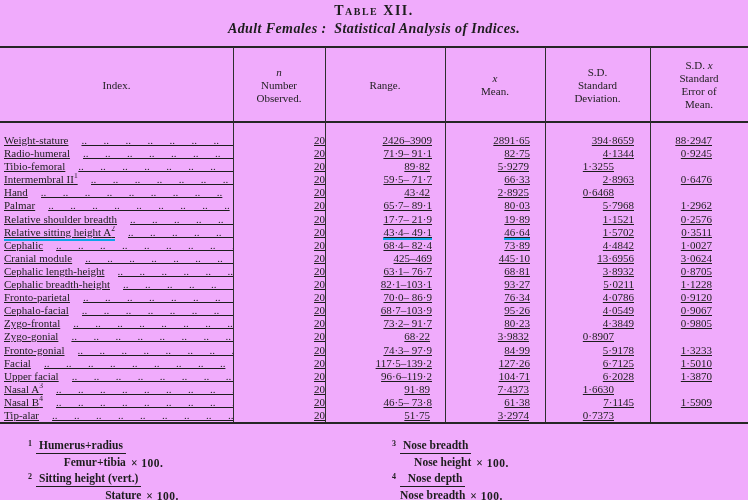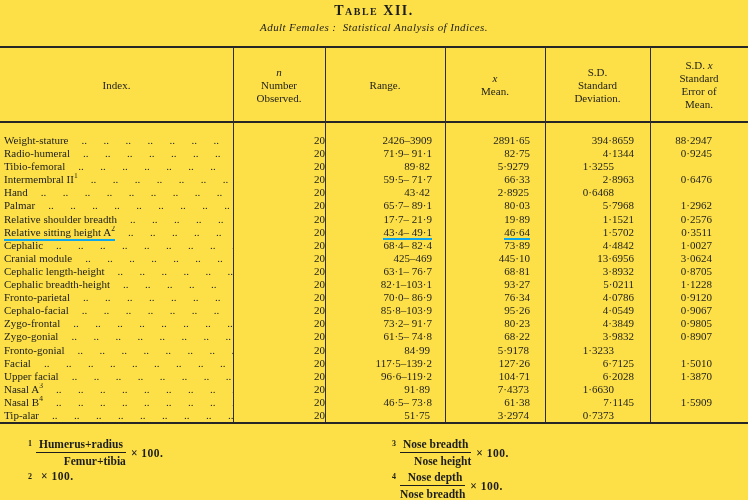--- a/index.html
+++ b/index.html
@@ -1,59 +1,59 @@
 <!DOCTYPE html>
 <html><head>
 <meta charset="utf-8">
 <style>
   * { margin:0; padding:0; box-sizing:border-box; }
   html,body { background:#ffffff; }
   body { font-family:"Liberation Serif","DejaVu Serif",serif; color:#1d1d1d; }
-  .page { position:relative; width:748px; height:500px; background:#fde047; overflow:hidden; }
+  .page { position:relative; width:748px; height:500px; background:#f0abfc; overflow:hidden; }
 
   .title { position:absolute; top:3px; left:0; width:100%; text-align:center;
            font-variant:small-caps; font-size:14px; letter-spacing:1.5px; font-weight:600; }
   .subtitle { position:absolute; top:21px; left:0; width:100%; text-align:center;
-              font-style:italic; font-weight:400; font-size:11px; letter-spacing:0.4px; white-space:pre; }
+              font-style:italic; font-weight:700; font-size:14px; letter-spacing:0.4px; white-space:pre; }
 
   .hrule { position:absolute; left:0; width:748px; background:#262626; }
   .rule-top { top:46px; height:2.4px; }
   .rule-mid { top:121px; height:1.6px; }
   .rule-bot { top:422px; height:1.8px; }
 
   .vline { position:absolute; top:47px; height:375px; width:1.4px; background:#2e2e2e; }
 
   .thead { position:absolute; top:49px; left:0; width:748px; height:72px;
            display:grid; grid-template-columns:233px 92px 120px 100px 105px 98px;
            align-items:center; font-size:11px; line-height:13px; text-align:center; }
   .thead .hc { padding:0 4px; }
   .ital { font-style:italic; }
 
   .tbody { position:absolute; top:123px; left:0; width:748px; }
   .row { display:grid; grid-template-columns:233px 92px 120px 100px 105px 98px;
-         height:13.1px; font-size:11px; line-height:13px; align-items:baseline; }
+         height:13.1px; font-size:11px; line-height:13px; align-items:baseline;text-decoration:underline; }
   .row:first-child { margin-top:11px; }
   .c-index { display:flex; align-items:baseline; padding-left:4px; overflow:hidden; }
   .lbl { white-space:pre; }
   .lbl sup, .c-index sup { font-size:7.5px; vertical-align:super; line-height:0; }
   .leader { flex:1 1 0; min-width:0; overflow:hidden; white-space:pre; margin-left:13px; color:#242424; }
   .c-n { text-align:right; }
   .c-range { text-align:right; padding-right:13px; white-space:pre; }
   .c-mean { text-align:right; padding-right:15px; white-space:pre; }
   .c-sd { text-align:right; padding-right:16px; white-space:pre; }
   .c-sde { text-align:right; padding-right:36px; white-space:pre; }
   .redline { border-bottom:2px solid #0ea5e9; }
 
   .footnotes { position:absolute; top:434px; left:0; width:748px; font-size:11.5px; font-weight:600; }
   .fn { position:absolute; display:flex; align-items:center; }
   .fn sup { font-size:8px; align-self:flex-start; margin:2px 4px 0 0; font-weight:700; }
   .frac { display:inline-block; text-align:right; line-height:14px; }
   .frac .fnum { display:block; border-bottom:1.6px solid #1d1d1d; padding:0 3px 1px 3px; }
   .frac .fden { display:block; padding-top:1px; }
-  .times { margin-left:5px; letter-spacing:0.5px; }
+  .times { margin-left:5px; letter-spacing:0.5px;margin-top:20px; }
   .fn-1 { left:28px;  top:3px; }
   .fn-2 { left:28px;  top:36px; }
   .fn-3 { left:392px; top:3px; }
   .fn-4 { left:392px; top:36px; }
 </style>
 </head>
 <body>
 
 <div class="page">
 
@@ -241,21 +241,21 @@
         <div class="c-mean"><span>76·34</span></div>
         <div class="c-sd"><span>4·0786</span></div>
         <div class="c-sde"><span>0·9120</span></div>
       </div>
       <div class="row">
         <div class="c-index">
           <span class="lbl">Cephalo-facial</span>
           <span class="leader">..      ..      ..      ..      ..      ..      ..      ..      ..</span>
         </div>
         <div class="c-n"><span>20</span></div>
-        <div class="c-range"><span>85·8–103·9</span></div>
+        <div class="c-range"><span>68·7–103·9</span></div>
         <div class="c-mean"><span>95·26</span></div>
         <div class="c-sd"><span>4·0549</span></div>
         <div class="c-sde"><span>0·9067</span></div>
       </div>
       <div class="row">
         <div class="c-index">
           <span class="lbl">Zygo-frontal</span>
           <span class="leader">..      ..      ..      ..      ..      ..      ..      ..      ..</span>
         </div>
         <div class="c-n"><span>20</span></div>
@@ -263,31 +263,31 @@
         <div class="c-mean"><span>80·23</span></div>
         <div class="c-sd"><span>4·3849</span></div>
         <div class="c-sde"><span>0·9805</span></div>
       </div>
       <div class="row">
         <div class="c-index">
           <span class="lbl">Zygo-gonial</span>
           <span class="leader">..      ..      ..      ..      ..      ..      ..      ..      ..</span>
         </div>
         <div class="c-n"><span>20</span></div>
-        <div class="c-range"><span>61·5– 74·8</span></div>
         <div class="c-mean"><span>68·22</span></div>
         <div class="c-sd"><span>3·9832</span></div>
         <div class="c-sde"><span>0·8907</span></div>
       </div>
       <div class="row">
         <div class="c-index">
           <span class="lbl">Fronto-gonial</span>
           <span class="leader">..      ..      ..      ..      ..      ..      ..      ..      ..</span>
         </div>
         <div class="c-n"><span>20</span></div>
+        <div class="c-range"><span>74·3– 97·9</span></div>
         <div class="c-mean"><span>84·99</span></div>
         <div class="c-sd"><span>5·9178</span></div>
         <div class="c-sde"><span>1·3233</span></div>
       </div>
       <div class="row">
         <div class="c-index">
           <span class="lbl">Facial</span>
           <span class="leader">..      ..      ..      ..      ..      ..      ..      ..      ..</span>
         </div>
         <div class="c-n"><span>20</span></div>
@@ -344,20 +344,24 @@
     <div class="fn fn-1">
       <sup>1</sup>
       <span class="frac">
         <span class="fnum">Humerus+radius</span>
         <span class="fden">Femur+tibia</span>
       </span>
       <span class="times">× 100.</span>
     </div>
     <div class="fn fn-2">
       <sup>2</sup>
+      <span class="frac">
+        <span class="fnum">Sitting height (vert.)</span>
+        <span class="fden">Stature</span>
+      </span>
       <span class="times">× 100.</span>
     </div>
     <div class="fn fn-3">
       <sup>3</sup>
       <span class="frac">
         <span class="fnum">Nose breadth</span>
         <span class="fden">Nose height</span>
       </span>
       <span class="times">× 100.</span>
     </div>

